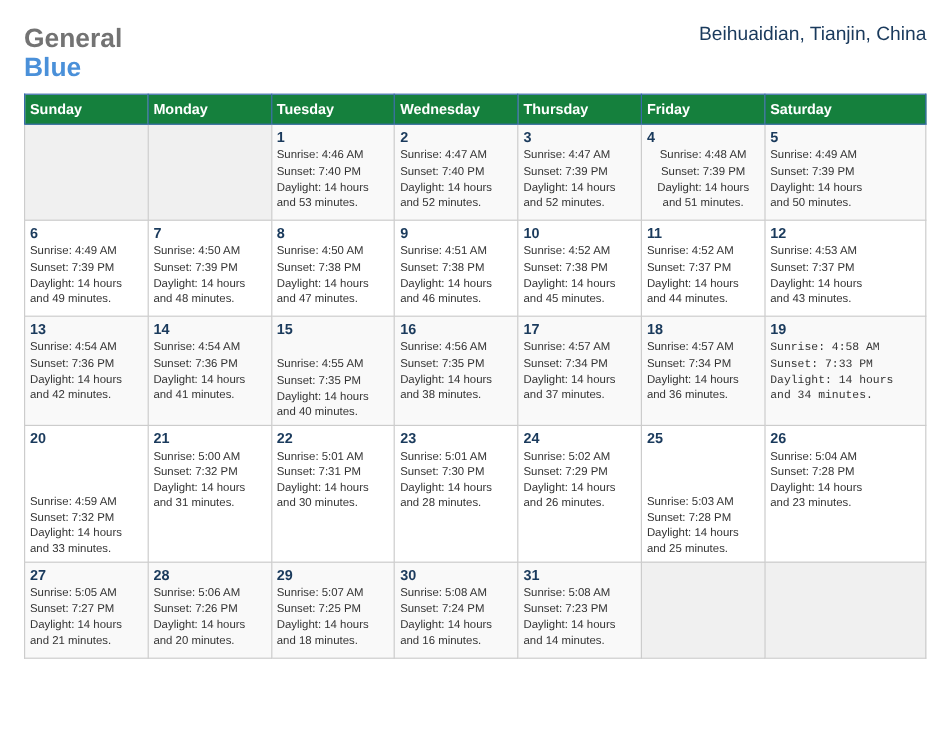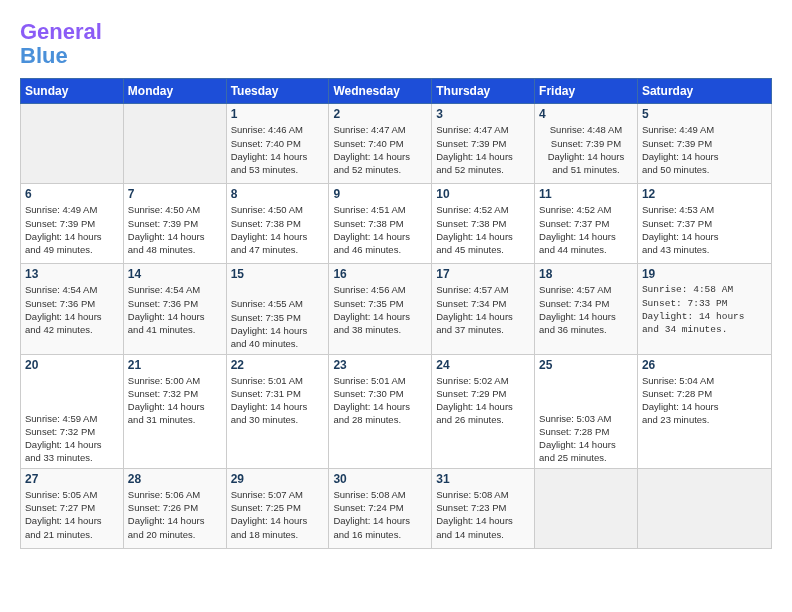--- a/index.html
+++ b/index.html
@@ -21,41 +21,41 @@
       flex-direction: column;
       align-items: flex-start;
     }
     .logo-text {
       font-size: 22px;
       font-weight: bold;
       color: #1a3a5c;
       line-height: 1.1;
     }
     .logo-text span {
-      color: #8b5cf6;
+      color: #737373;
     }
     .title-block {
       text-align: right;
     }
     .calendar-title {
       font-size: 38px;
       font-weight: bold;
       color: #1a3a5c;
     }
     .calendar-subtitle {
       font-size: 16px;
       color: #1a3a5c;
     }
     table {
       width: 100%;
       border-collapse: collapse;
       font-size: 10px;
     }
     thead tr th {
-      background-color: #1d4ed8;
+      background-color: #15803d;
       color: white;
       padding: 5px 4px;
       font-weight: bold;
       font-size: 12px;
       text-align: left;
       border: 1px solid #3a6aaa;
     }
     tbody tr td {
       border: 1px solid #ccc;
       vertical-align: top;
@@ -87,20 +87,21 @@
 <body>
 
 <div class="header">
   <div class="logo">
     <div class="logo-text">
       <span>General</span><br>
       <span style="color:#4a90d9;">Blue</span>
     </div>
   </div>
   <div class="title-block">
+    <div class="calendar-subtitle">Beihuaidian, Tianjin, China</div>
   </div>
 </div>
 
 <table>
   <thead>
     <tr>
     <th>Sunday</th>
         <th>Monday</th>
         <th>Tuesday</th>
         <th>Wednesday</th>

